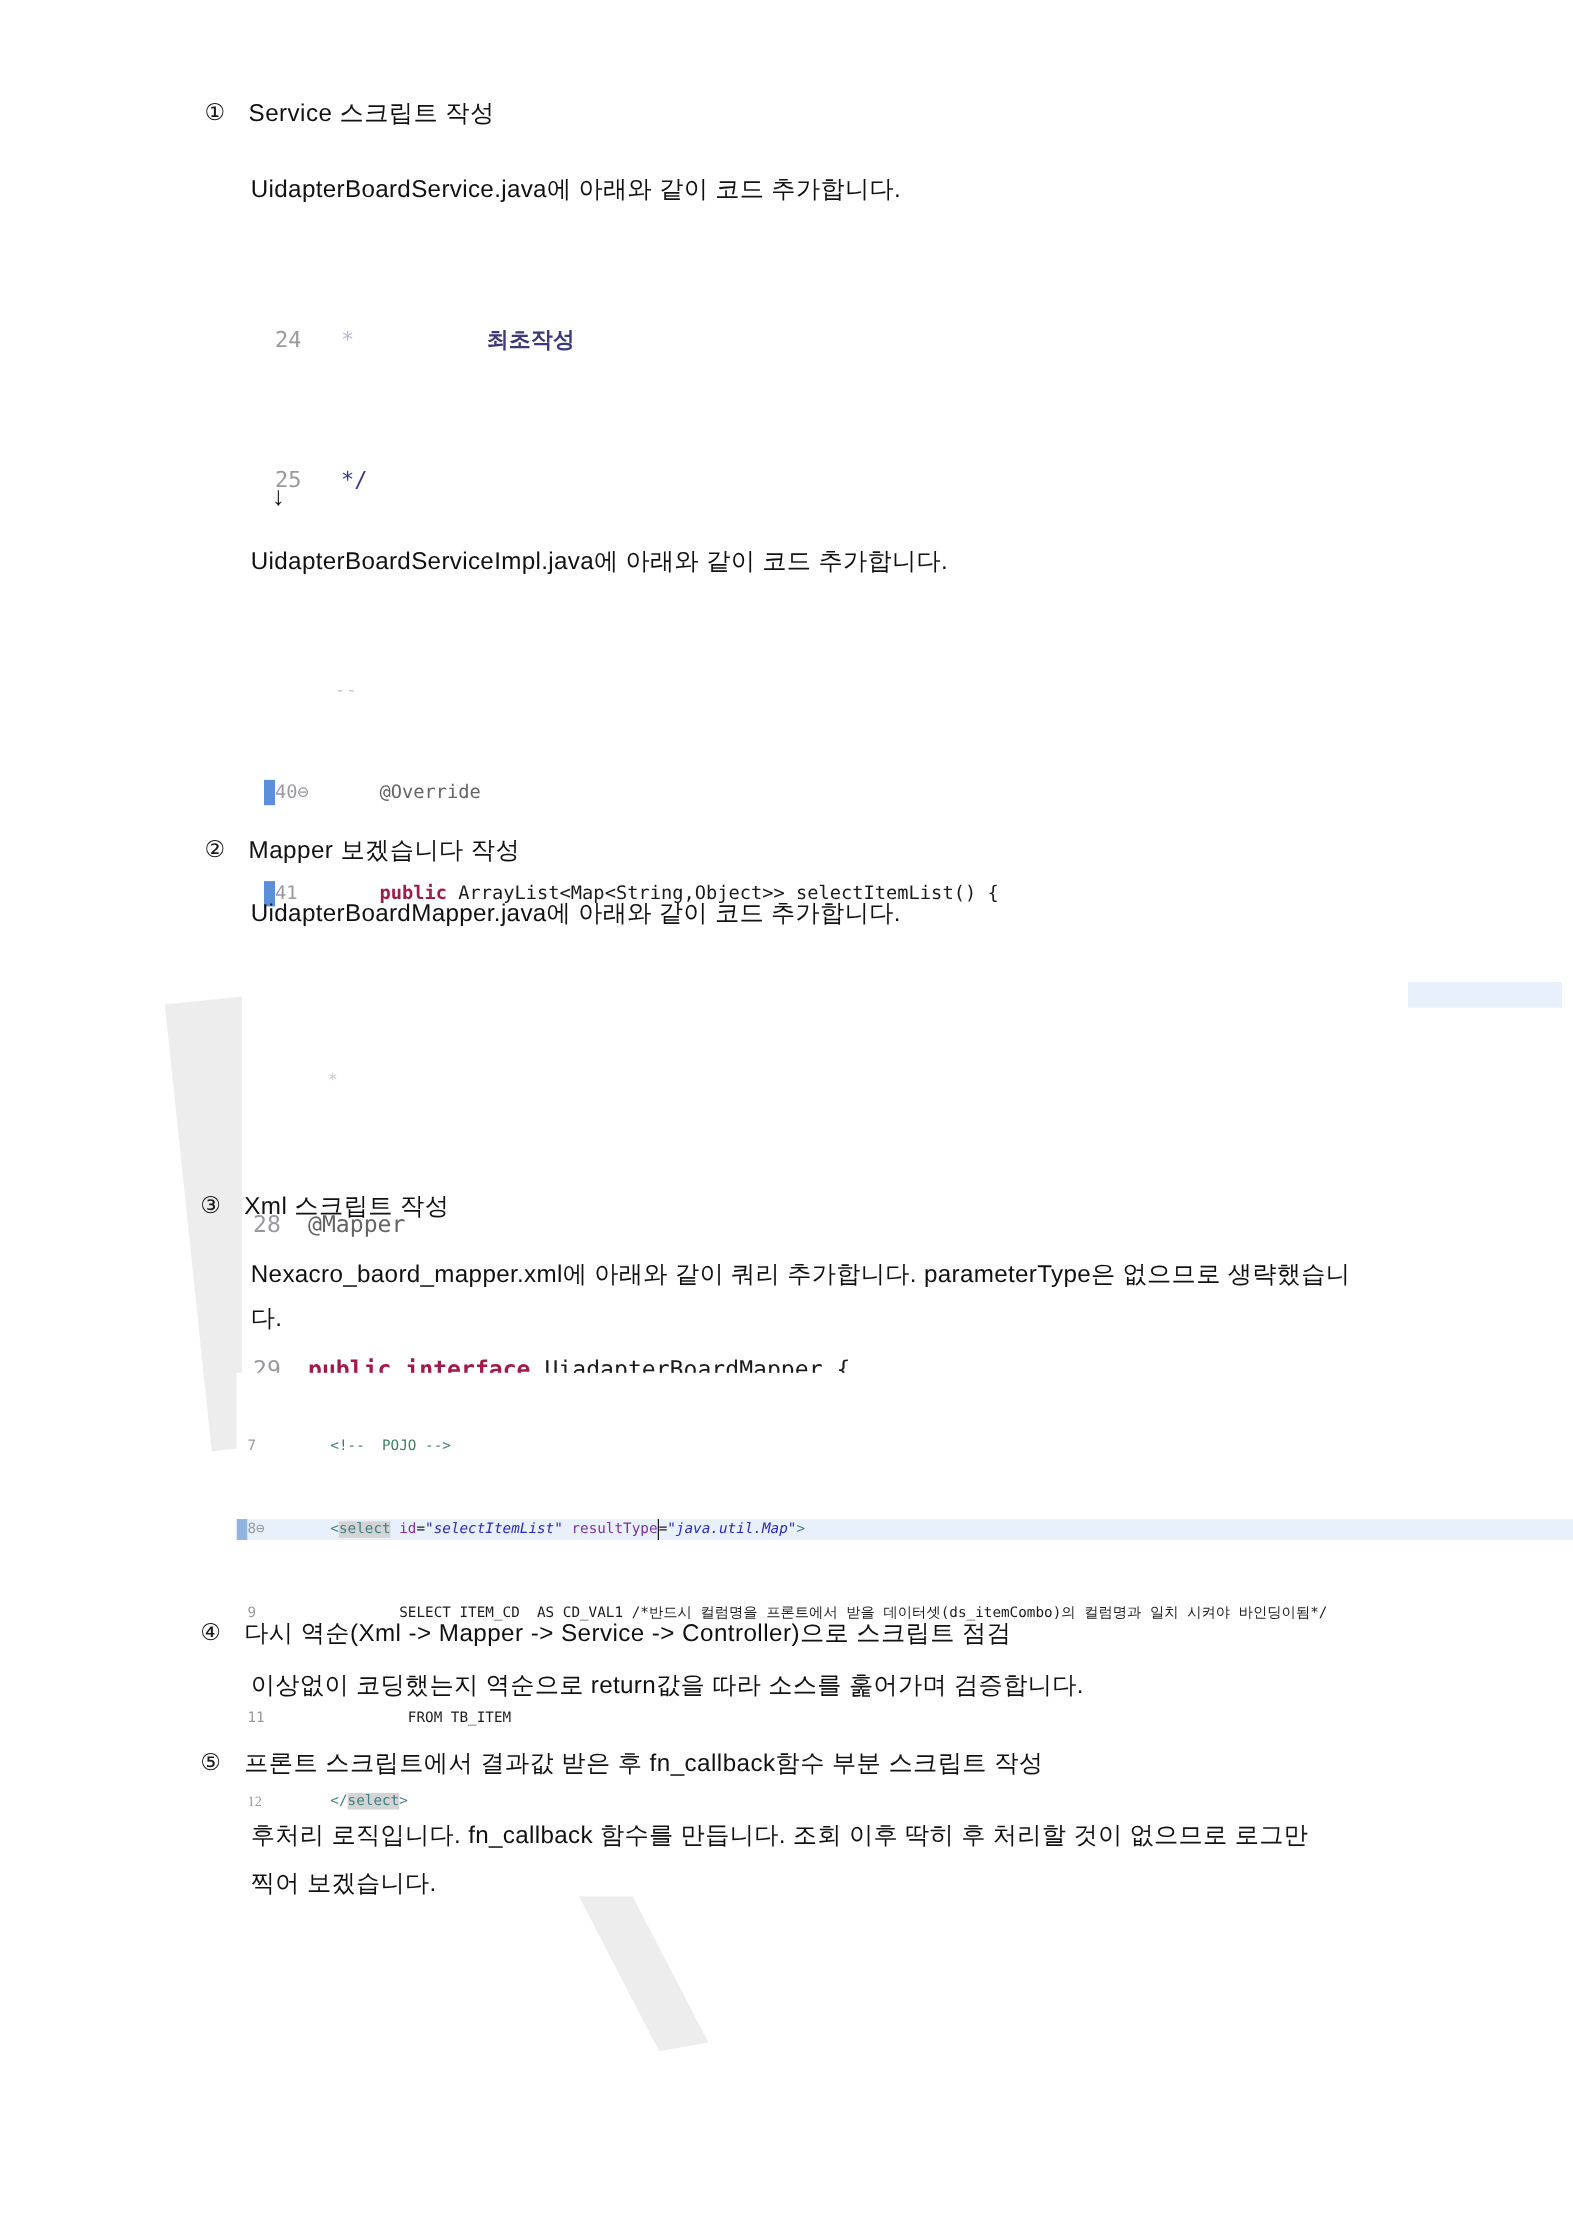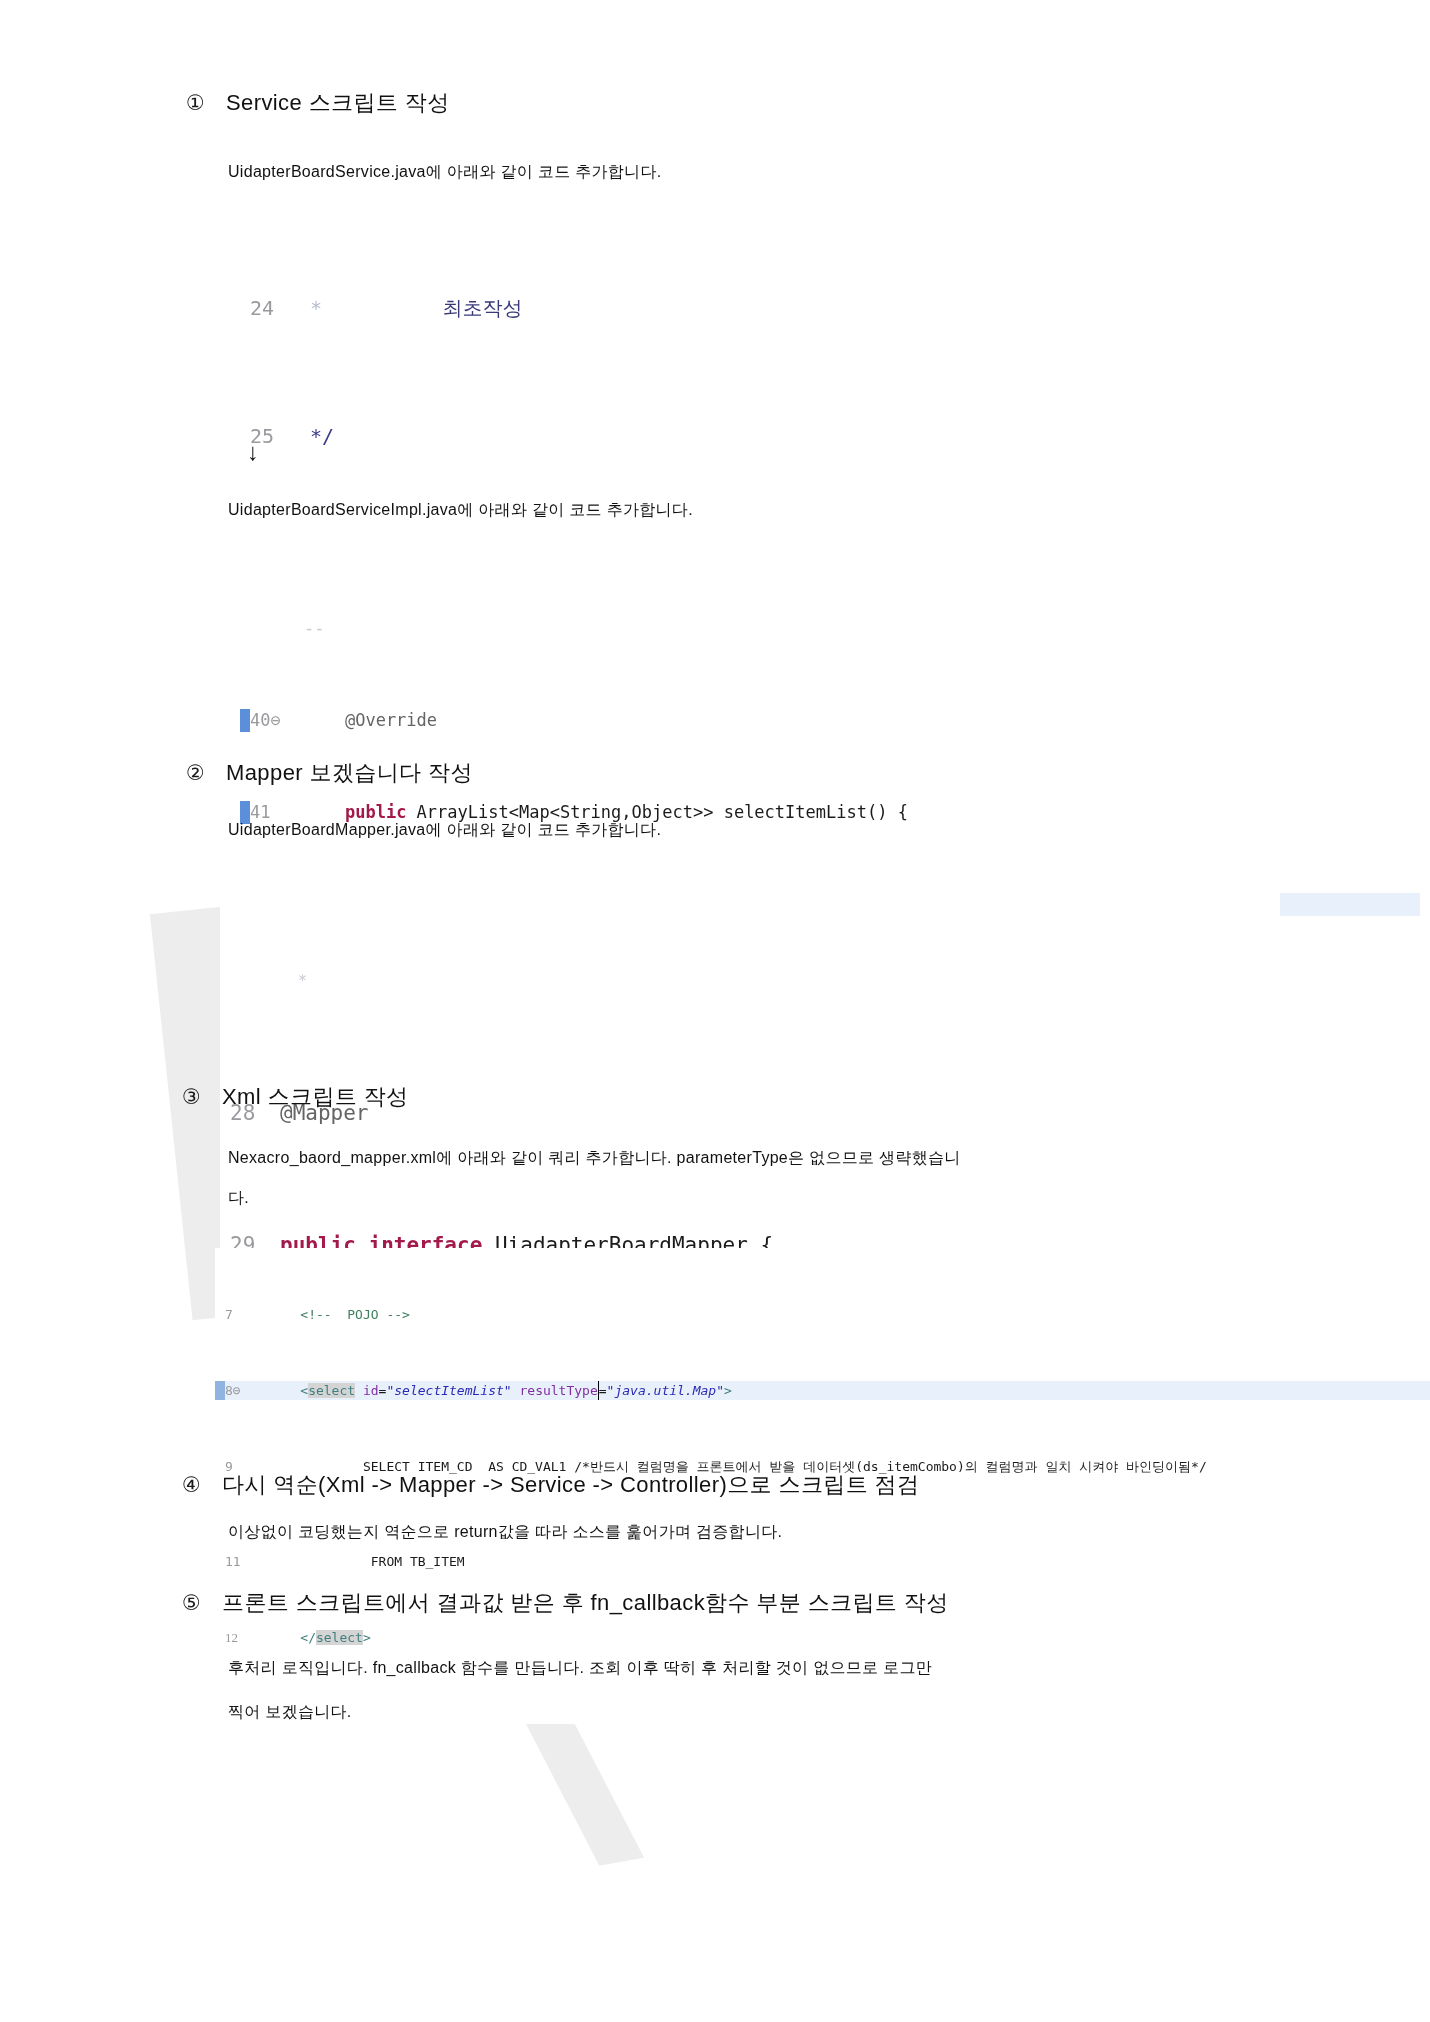--- a/index.html
+++ b/index.html
@@ -57,21 +57,21 @@
   .item-text {
     font-size: 22px;
     line-height: 30px;
     letter-spacing: 0.4px;
     color: #111111;
     white-space: nowrap;
   }
 
   .para {
     position: absolute;
-    font-size: 16px;
+    font-size: 22px;
     line-height: 40px;
     letter-spacing: 0.3px;
     color: #111111;
   }
 
   .arrow {
     position: absolute;
     font-size: 24px;
     line-height: 24px;
     color: #111;
@@ -114,21 +114,21 @@
   .fld  { color: #3a3a8c; }
   .sel  { background: #2f6fd0; color: #ffffff; }
   .occ  { background: #d4d4d4; }
   .caret{ display:inline-block; width:1px; background:#000; }
   .faint{ color:#b9bcd0; }
   .faintg{ color:#c9cbd4; }
   .str  { color: #2a2ab4; font-style: italic; }
   .xtag { color: #3f7f7f; }
   .xatt { color: #7f2fa0; }
   .xcom { color: #3f7f5f; }
-  .kcom { color: #3a3a7a; }
+  .kcom { color: #3a3a7a; font-weight: bold; }
   .blue-bar-lt { background: #a8c6ec; }
 </style>
 </head>
 <body>
 
 <div class="page">
 
   <div class="watermark">
     <div class="wm-glyph" style="left:560px; top:320px; font-size:640px; transform:rotate(-12deg);">)</div>
     <div class="wm-glyph" style="left:560px; top:700px; font-size:700px; transform:rotate(8deg);">(</div>

